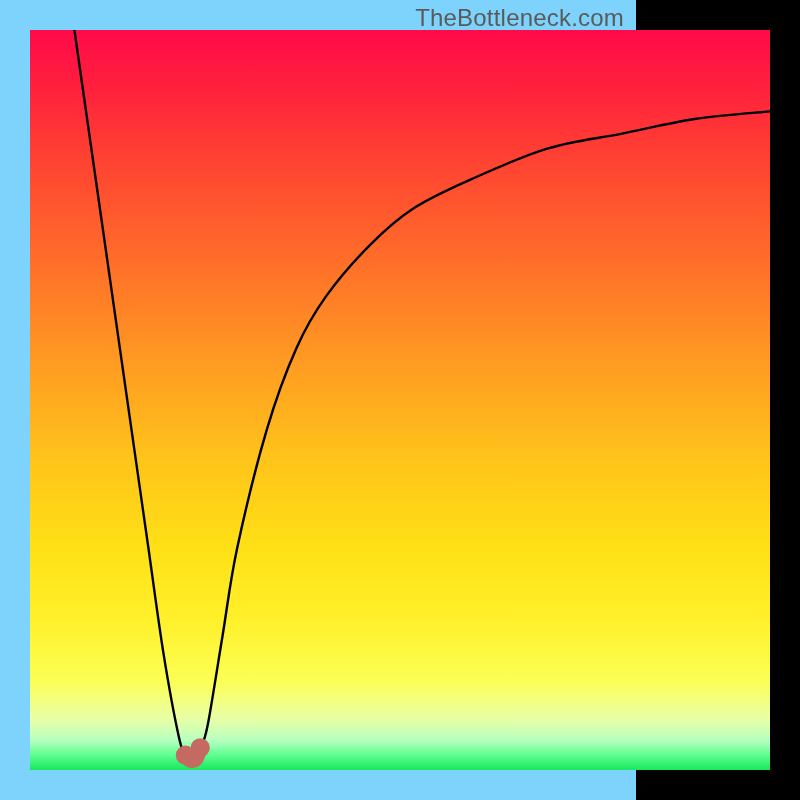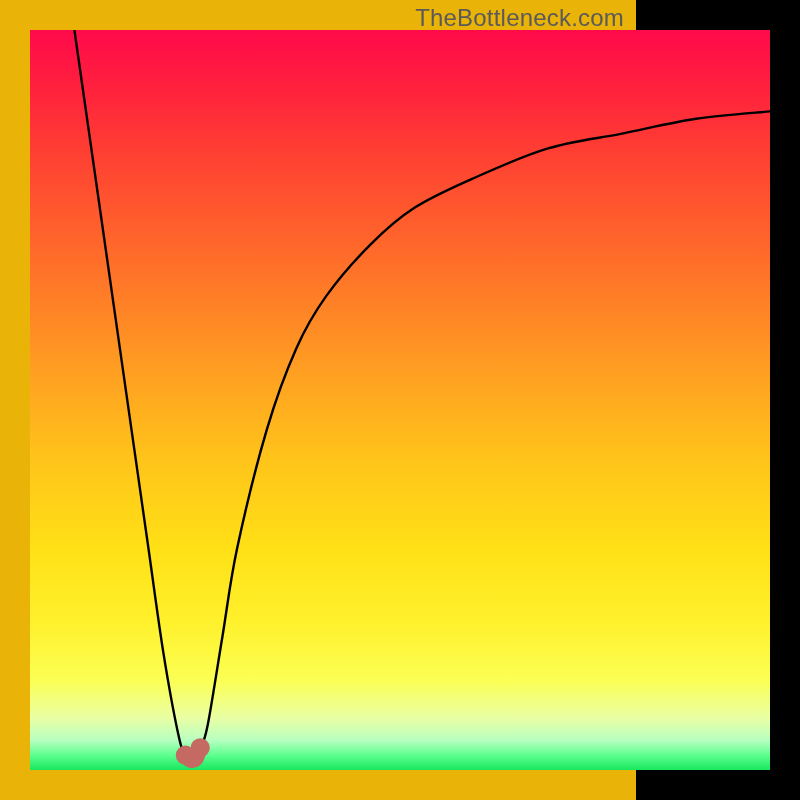--- a/index.html
+++ b/index.html
@@ -9,21 +9,21 @@
     height: 800px;
     background: #000;
     overflow: hidden;
   }
   .frame {
     position: absolute;
     left: 0;
     top: 0;
     width: 636px;
     height: 800px;
-    background: #eab308;
+    background: #7dd3fc;
   }
   .plot-area {
     position: absolute;
     left: 30px;
     top: 30px;
     width: 740px;
     height: 740px;
     overflow: hidden;
   }
   .gradient {

